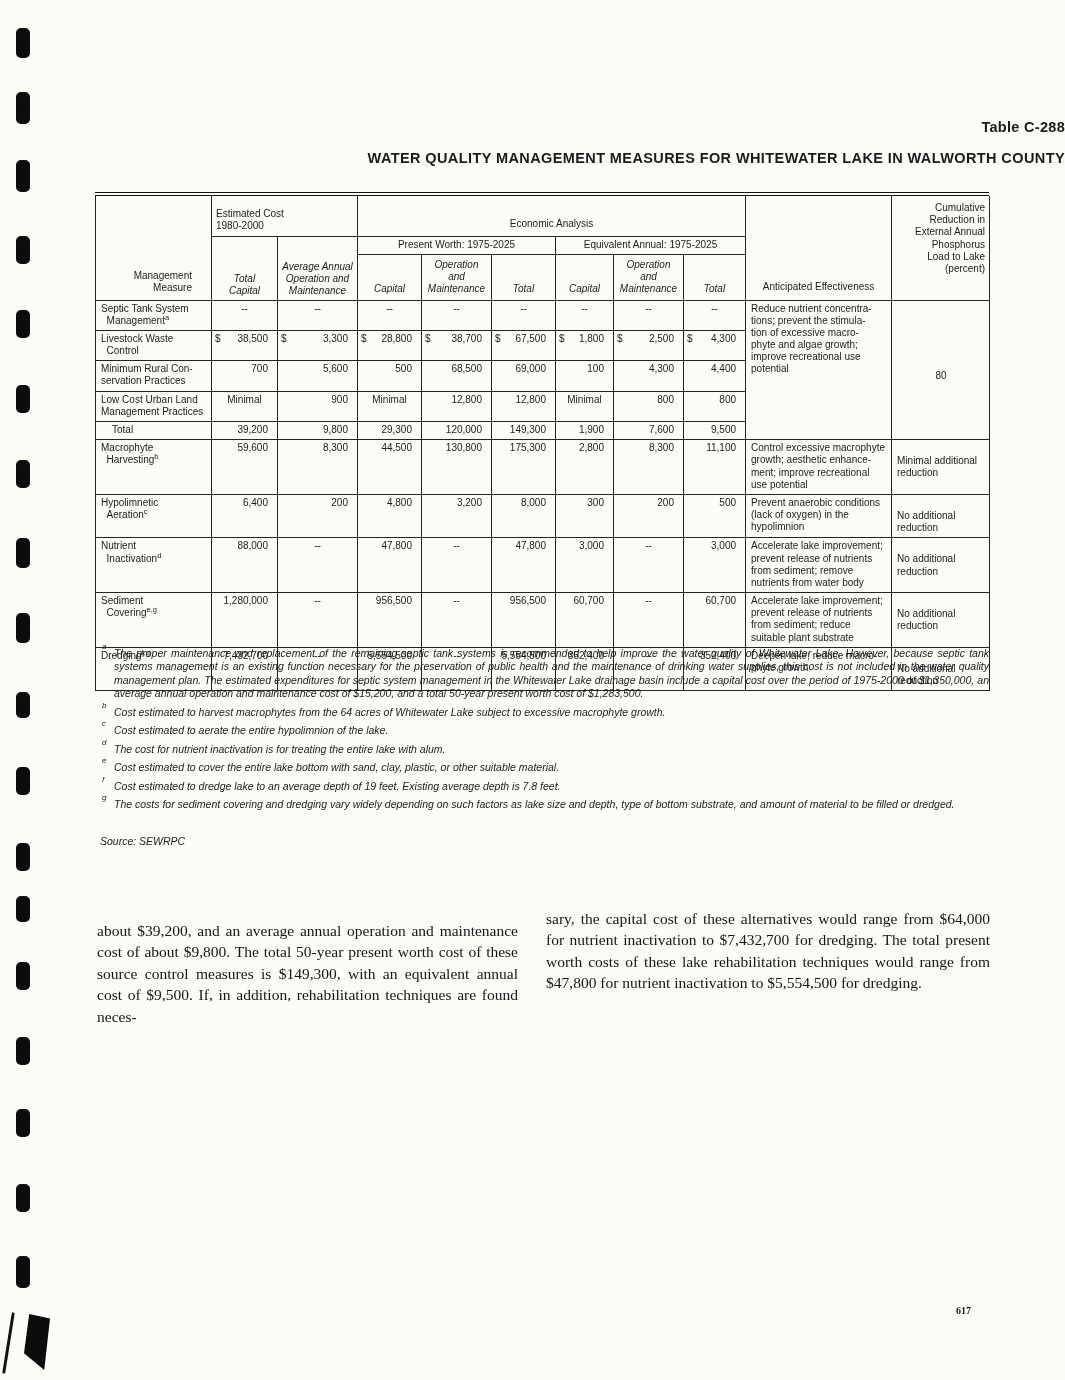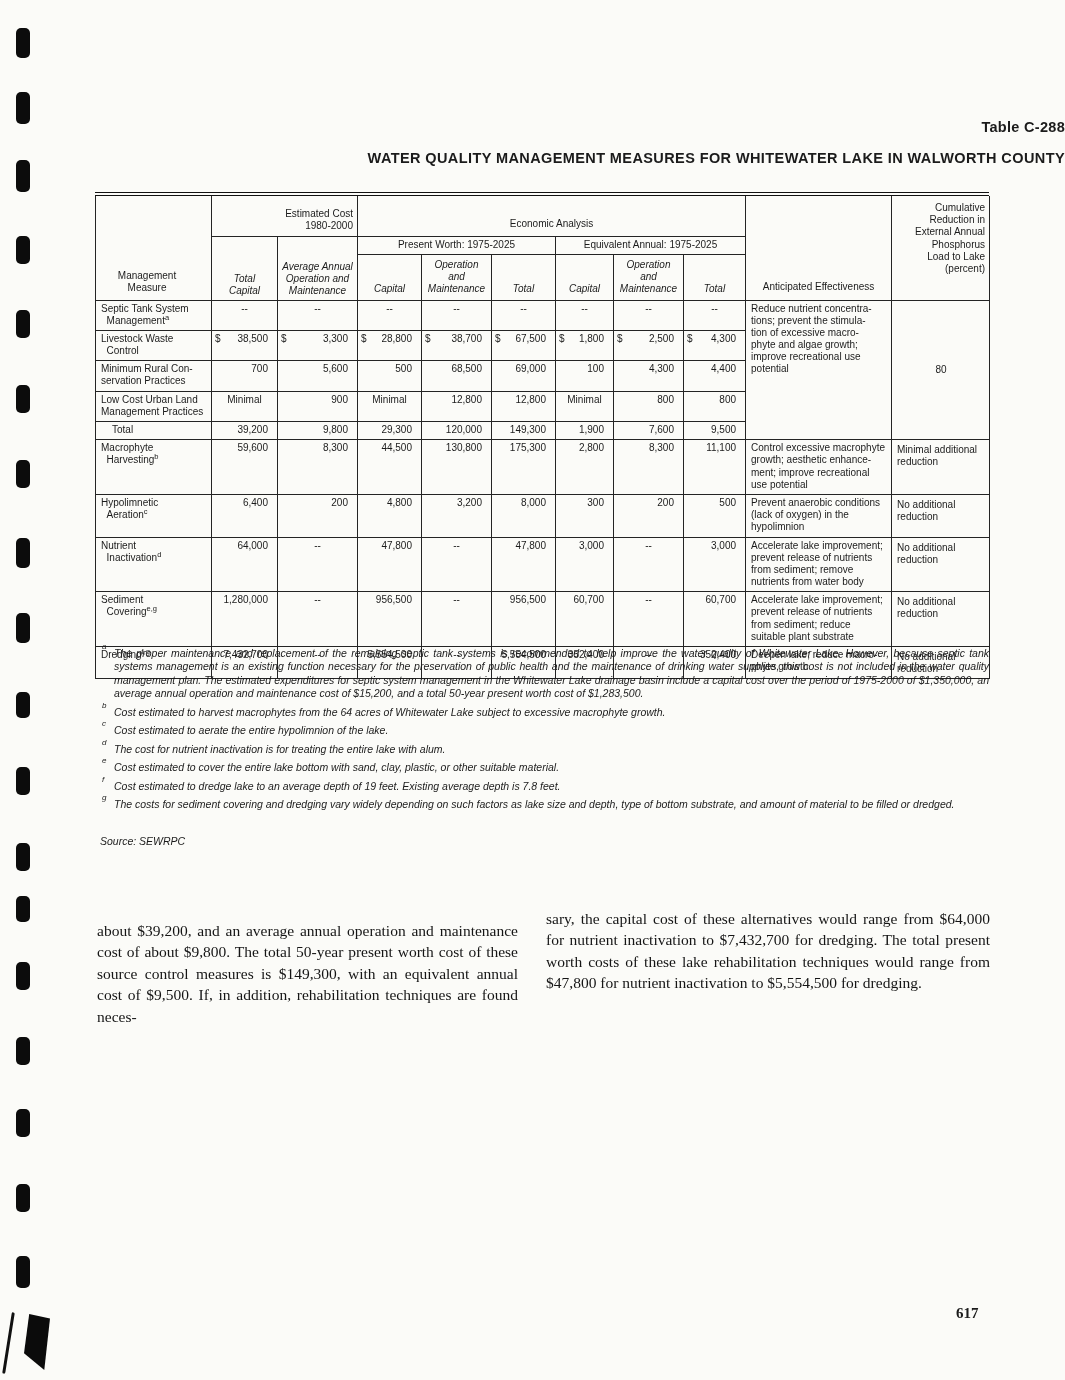--- a/index.html
+++ b/index.html
@@ -15,49 +15,49 @@
 
   .title-block { position:absolute; top:119px; left:0; width:100%; text-align:right; }
   .table-label { font-size:14.5px; font-weight:bold; letter-spacing:.3px; }
   .doc-title { margin-top:15px; font-size:14.5px; font-weight:bold; letter-spacing:.4px; }
 
   .tbl-wrap { position:absolute; left:95px; top:192px; width:894px; border-top:4px double #111; }
   table { border-collapse:collapse; table-layout:fixed; width:894px; font-size:10px; line-height:1.22; }
   th, td { border:1px solid #242424; font-weight:normal; vertical-align:top; padding:2px 4px; white-space:pre-line; }
   thead tr:first-child > th { border-top:none; }
 
-  .h-mm   { vertical-align:bottom; text-align:center; padding:3px 19px 5px 6px; }
-  .h-est  { vertical-align:bottom; text-align:right; height:40px; padding-bottom:3px; }
+  .h-mm   { vertical-align:bottom; text-align:right; padding:3px 19px 5px 6px; }
+  .h-est  { vertical-align:bottom; text-align:left; height:40px; padding-bottom:3px; }
   .h-econ { vertical-align:bottom; text-align:center; padding-bottom:5px; }
   .h-eff  { vertical-align:bottom; text-align:center; padding-bottom:6px; }
   .h-cum  { vertical-align:top; text-align:right; padding-top:6px; }
   .hrB th { vertical-align:bottom; text-align:center; height:18px; padding-bottom:2px; }
   .hrC th, .h-2row { vertical-align:bottom; text-align:center; height:46px; padding-bottom:4px;font-style:italic; }
 
   td.c-measure { text-align:left; padding:2px 3px 3px 5px; }
   td.c-measure.indent { padding-left:16px; }
   td.c-num { text-align:right; padding-right:9px; }
   td.c-num.center { text-align:center; padding-right:4px; }
   td.money { position:relative; padding-left:13px; }
   td.money .dollar { position:absolute; left:3px; top:2px; }
   td.c-eff { text-align:left; padding:2px 4px 3px 5px; }
-  td.c-pct { text-align:left; vertical-align:top; padding:4px 4px 3px 5px; }
+  td.c-pct { text-align:left; vertical-align:top; padding:15px 4px 3px 5px; }
   td.c-pct.center { text-align:center; vertical-align:middle; }
   sup { font-size:7.5px; line-height:0; vertical-align:super; }
 
   .footnotes { position:absolute; left:100px; top:647px; width:889px; font-style:italic; font-size:10.5px; line-height:1.28; }
   .fn { position:relative; padding-left:14px; margin-bottom:5px; text-align:justify; }
   .fn sup.fl { position:absolute; left:2px; top:0; font-size:8px; }
   .source-note { margin-top:24px; padding-left:0; }
 
   .body-col { position:absolute; font-family:"Liberation Serif","DejaVu Serif",serif; font-size:15.5px; line-height:1.38; text-align:justify; color:#151515; }
   .col-left  { left:97px;  top:920px; width:421px; }
   .col-right { left:546px; top:908px; width:444px; }
 
-  .page-number { position:absolute; left:956px; top:1305px; font-family:"Liberation Serif","DejaVu Serif",serif; font-size:15px; font-weight:bold;text-align:center; }
+  .page-number { position:absolute; left:956px; top:1305px; font-family:"Liberation Serif","DejaVu Serif",serif; font-size:10px; font-weight:bold;text-align:center; }
 </style>
 </head>
 <body>
 
 <div class="page">
 
   <div class="corner-line"></div>
   <div class="corner-blob"></div>
 
   <div class="title-block">
@@ -212,21 +212,21 @@
             <td class="c-num">500</td>
             <td class="c-eff" rowspan="1">Prevent anaerobic conditions
 (lack of oxygen) in the
 hypolimnion</td>
             <td class="c-pct" rowspan="1">No additional
 reduction</td>
           </tr>
           <tr>
             <td class="c-measure"><span>Nutrient
 &nbsp;&nbsp;Inactivation</span><sup>d</sup></td>
-            <td class="c-num">64,000</td>
+            <td class="c-num">88,000</td>
             <td class="c-num center">--</td>
             <td class="c-num">47,800</td>
             <td class="c-num center">--</td>
             <td class="c-num">47,800</td>
             <td class="c-num">3,000</td>
             <td class="c-num center">--</td>
             <td class="c-num">3,000</td>
             <td class="c-eff" rowspan="1">Accelerate lake improvement;
 prevent release of nutrients
 from sediment; remove

